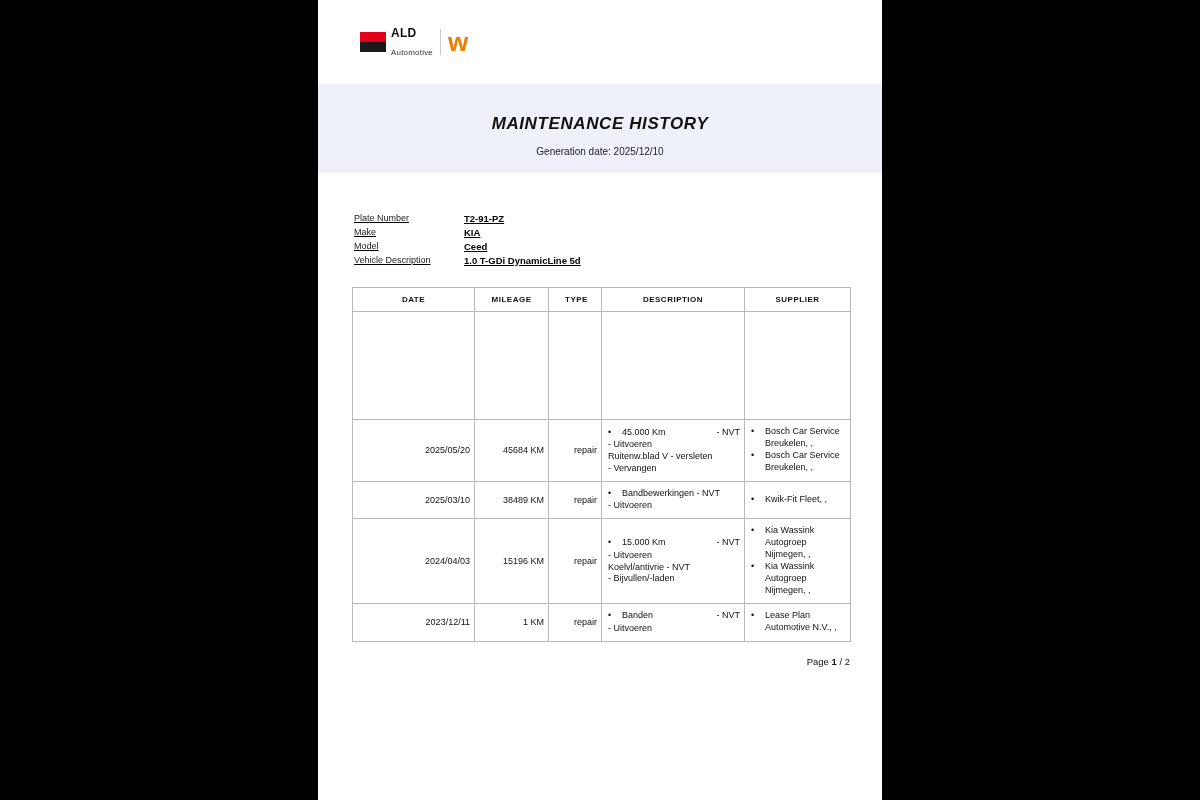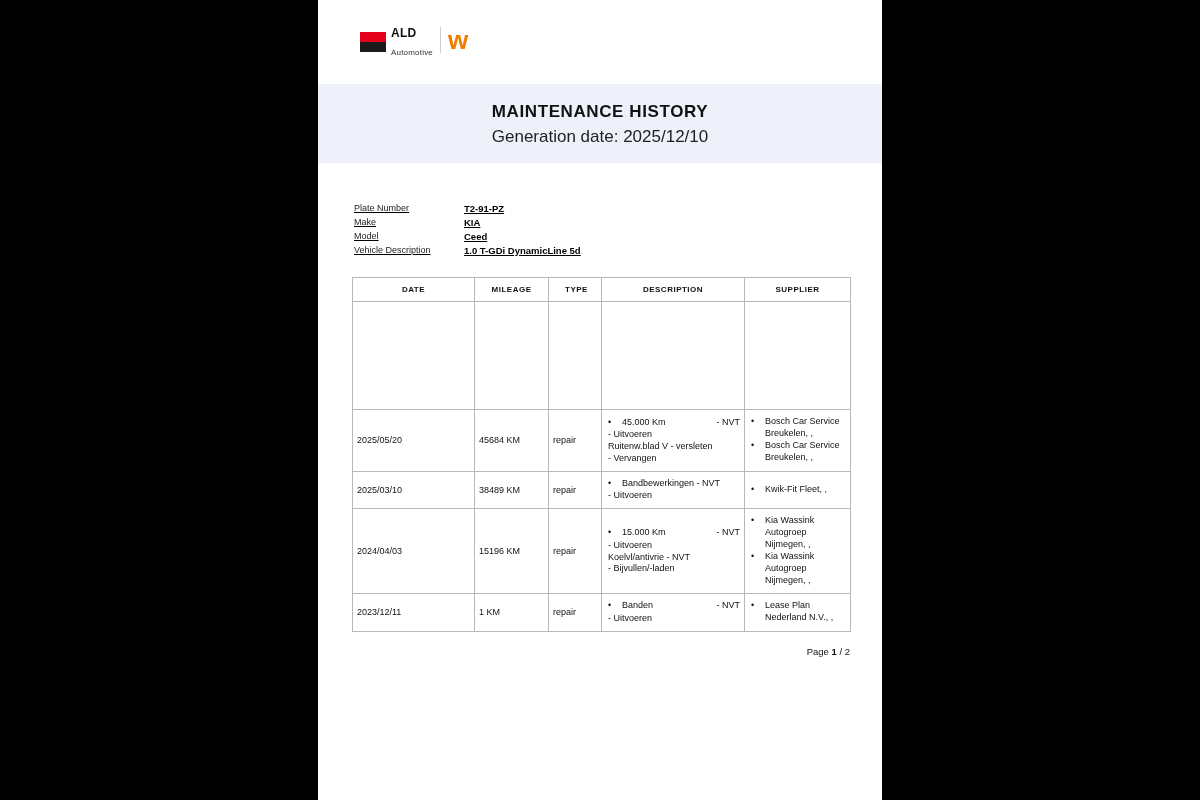--- a/index.html
+++ b/index.html
@@ -28,21 +28,21 @@
   }
   
   .logo-bar {
     height: 84px;
     display: flex;
     align-items: center;
     padding-left: 42px;
   }
   .logo-group {
     display: flex;
-    align-items: flex-start;
+    align-items: center;
     gap: 7px;
   }
   .ald-logo {
     display: flex;
     align-items: center;
     gap: 5px;
   }
   .ald-mark {
     width: 26px;
     height: 20px;
@@ -88,29 +88,30 @@
     line-height: 1;
     letter-spacing: -3px;
   }
   
   .title-band {
     background: #eef1f9;
     padding: 18px 0 16px 0;
     text-align: center;
   }
   .title-band h1 {
-    margin: 0;
+    margin: 12px;
     font-size: 17px;
     font-weight: bold;
     letter-spacing: 0.6px;
     color: #111111;
+    font-style: italic;
   }
   .title-band .gen {
     margin-top: 5px;
-    font-size: 17px;
+    font-size: 10px;
     color: #222222;
   }
   
   .vehicle {
     padding: 38px 0 0 36px;
     text-decoration: underline;
   }
   .vehicle table {
     border-collapse: collapse;
   }
@@ -149,21 +150,21 @@
     color: #111111;
     padding: 7px 16px;
     text-align: center;
   }
   table.history td {
     font-size: 9px;
     color: #111111;
     padding: 6px 4px;
   }
   td.c-date, td.c-mileage, td.c-type {
-    text-align: left;
+    text-align: right;
   }
   .col-date { width: 122px; }
   .col-mileage { width: 74px; }
   .col-type { width: 53px; }
   .col-desc { width: 143px; }
   .col-supplier { width: 106px; }
   tr.spacer-row td {
     height: 108px;
   }
   ul.bullets {
@@ -353,21 +354,21 @@
                     <span class="kmline">
                       <span>Banden</span>
                       <span>- NVT</span>
                     </span>
                   </li>
                 </ul>
                 <div class="sub-line">- Uitvoeren</div>
               </td>
               <td>
                 <ul class="bullets">
-                  <li>Lease Plan Nederland N.V., ,</li>
+                  <li>Lease Plan Automotive N.V., ,</li>
                 </ul>
               </td>
             </tr>
           </tbody>
       </table>
     </div>
 
     <div class="footer">
       <span>Page </span><b>1</b><span> / 2</span>
     </div>

